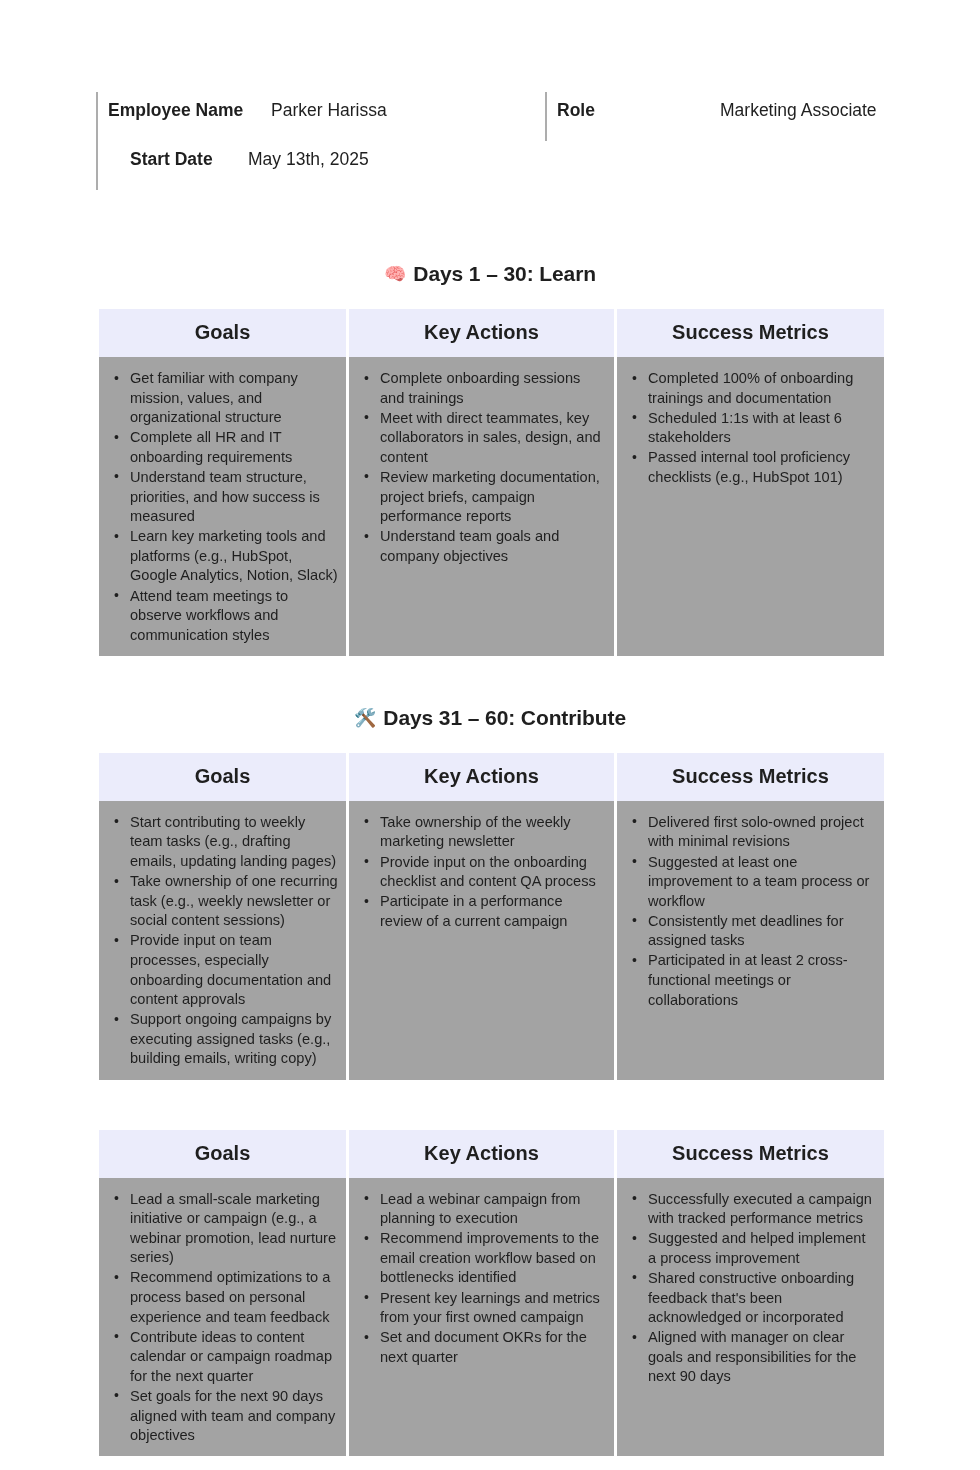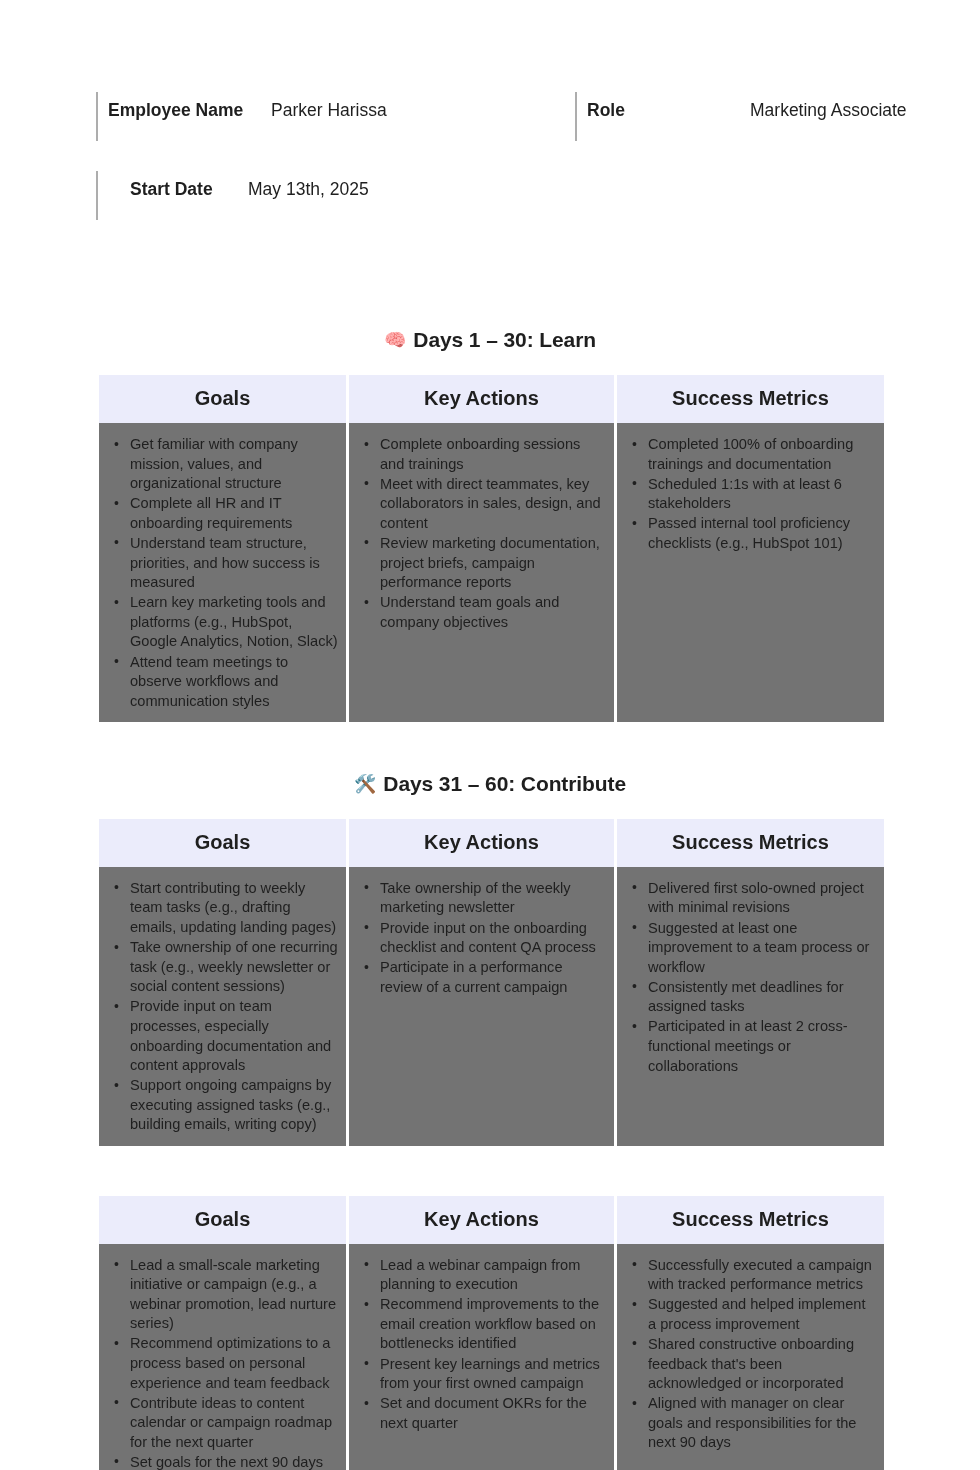--- a/index.html
+++ b/index.html
@@ -21,21 +21,20 @@
     min-height: 1470px;
     padding: 92px 96px 40px 96px;
   }
 
   
   .info-grid {
     display: grid;
     grid-template-columns: 449px 339px;
     column-gap: 0px;
     row-gap: 0px;
-    gap: 30px;
   }
   .info-cell {
     display: flex;
     align-items: flex-start;
     border-left: 2px solid #adadad;
     padding: 6px 0 6px 10px;
     height: 49px;
   }
   .info-label {
     font-weight: bold;
@@ -64,21 +63,21 @@
   }
   .section-title .emoji {
     font-family: "DejaVu Sans", sans-serif;
     font-size: 18px;
     font-weight: normal;
     margin-right: 7px;
     position: relative;
     top: -1px;
   }
 
-  .sec-1 { margin-top: 108px; }
+  .sec-1 { margin-top: 72px; }
   .sec-2 { margin-top: 50px; }
   .sec-3 { margin-top: 50px; }
 
   
   table.plan {
     width: 788px;
     border-collapse: separate;
     border-spacing: 3px 0;
     margin-top: 23px;
     table-layout: fixed;
@@ -93,21 +92,21 @@
     font-weight: bold;
     text-align: center;
     padding: 12px 6px 13px 6px;
     color: #1f1f1f;
     border: 0;
   }
   table.plan tbody td {
     vertical-align: top;
     padding: 12px 8px 10px 0px;
     border: 0;
-    background: #737373;
+    background: #a3a3a3;
   }
   ul.items {
     margin: 0;
     padding-left: 31px;
     list-style: none;
   }
   ul.items li {
     font-size: 14.6px;
     line-height: 19.6px;
     margin: 0 0 0.5px 0;

